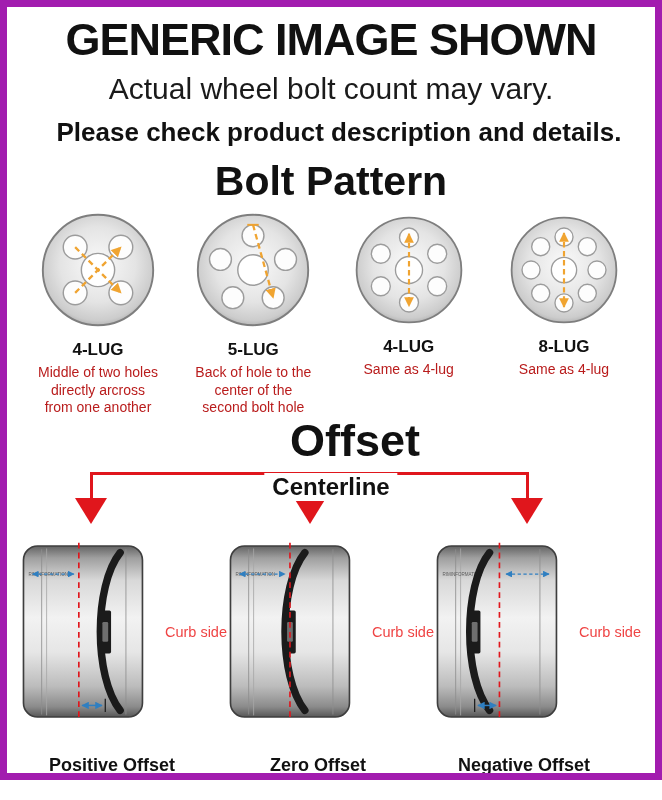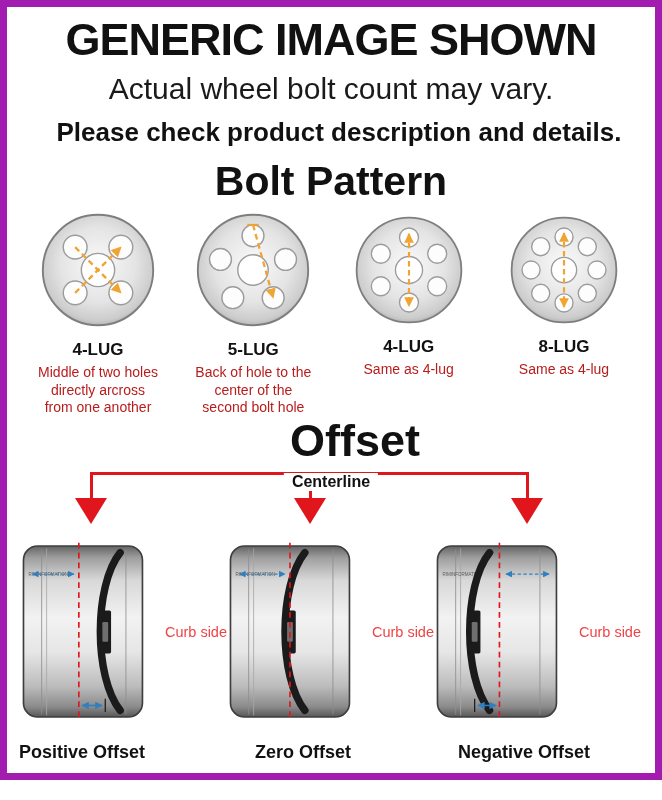--- a/index.html
+++ b/index.html
@@ -20,27 +20,27 @@
 
   .offset-heading { font-size:45px; font-weight:800; margin-top:0; line-height:1.05;padding-left:48px; }
 
   .centerline-area { position:relative; height:58px; margin-top:2px; }
   .cl-line { position:absolute; top:6px; left:84px; width:436px; height:3px; background:#e0161c; }
   .cl-stub { position:absolute; top:6px; width:3px; height:27px; background:#e0161c; }
   .cl-tri  { position:absolute; top:32px; width:0; height:0;
              border-left:16px solid transparent; border-right:16px solid transparent;
              border-top:26px solid #e0161c; }
   .cl-label{ position:absolute; top:7px; left:50%; transform:translateX(-50%);
-             background:#fff; padding:0 8px; font-size:16px; font-weight:600; z-index:2; }
+             background:#fff; padding:0 8px; font-size:24px; font-weight:600; z-index:2; }
 
   .offset-row { display:flex; justify-content:space-between; padding:0 14px; }
   .wheel-unit { display:flex; align-items:center; width:206px; }
   .curb-label { font-size:14.5px; color:#ef4444; margin-left:20px; white-space:nowrap; }
 
-  .offset-labels { display:flex; justify-content:space-between; padding:0 0; margin-top:3px; }
+  .offset-labels { display:flex; justify-content:flex-end; padding:0 0; margin-top:16px; }
   .offset-label  { width:206px; font-size:18px; font-weight:700; text-align:left; }
   .offset-label .inner { display:inline-block; width:150px; text-align:center; }
 </style>
 </head>
 <body>
 
 <svg width="0" height="0" style="position:absolute">
   <defs>
     <radialGradient id="discGrad" cx="0.5" cy="0.45" r="0.62">
       <stop offset="0" stop-color="#fafafa"></stop>

